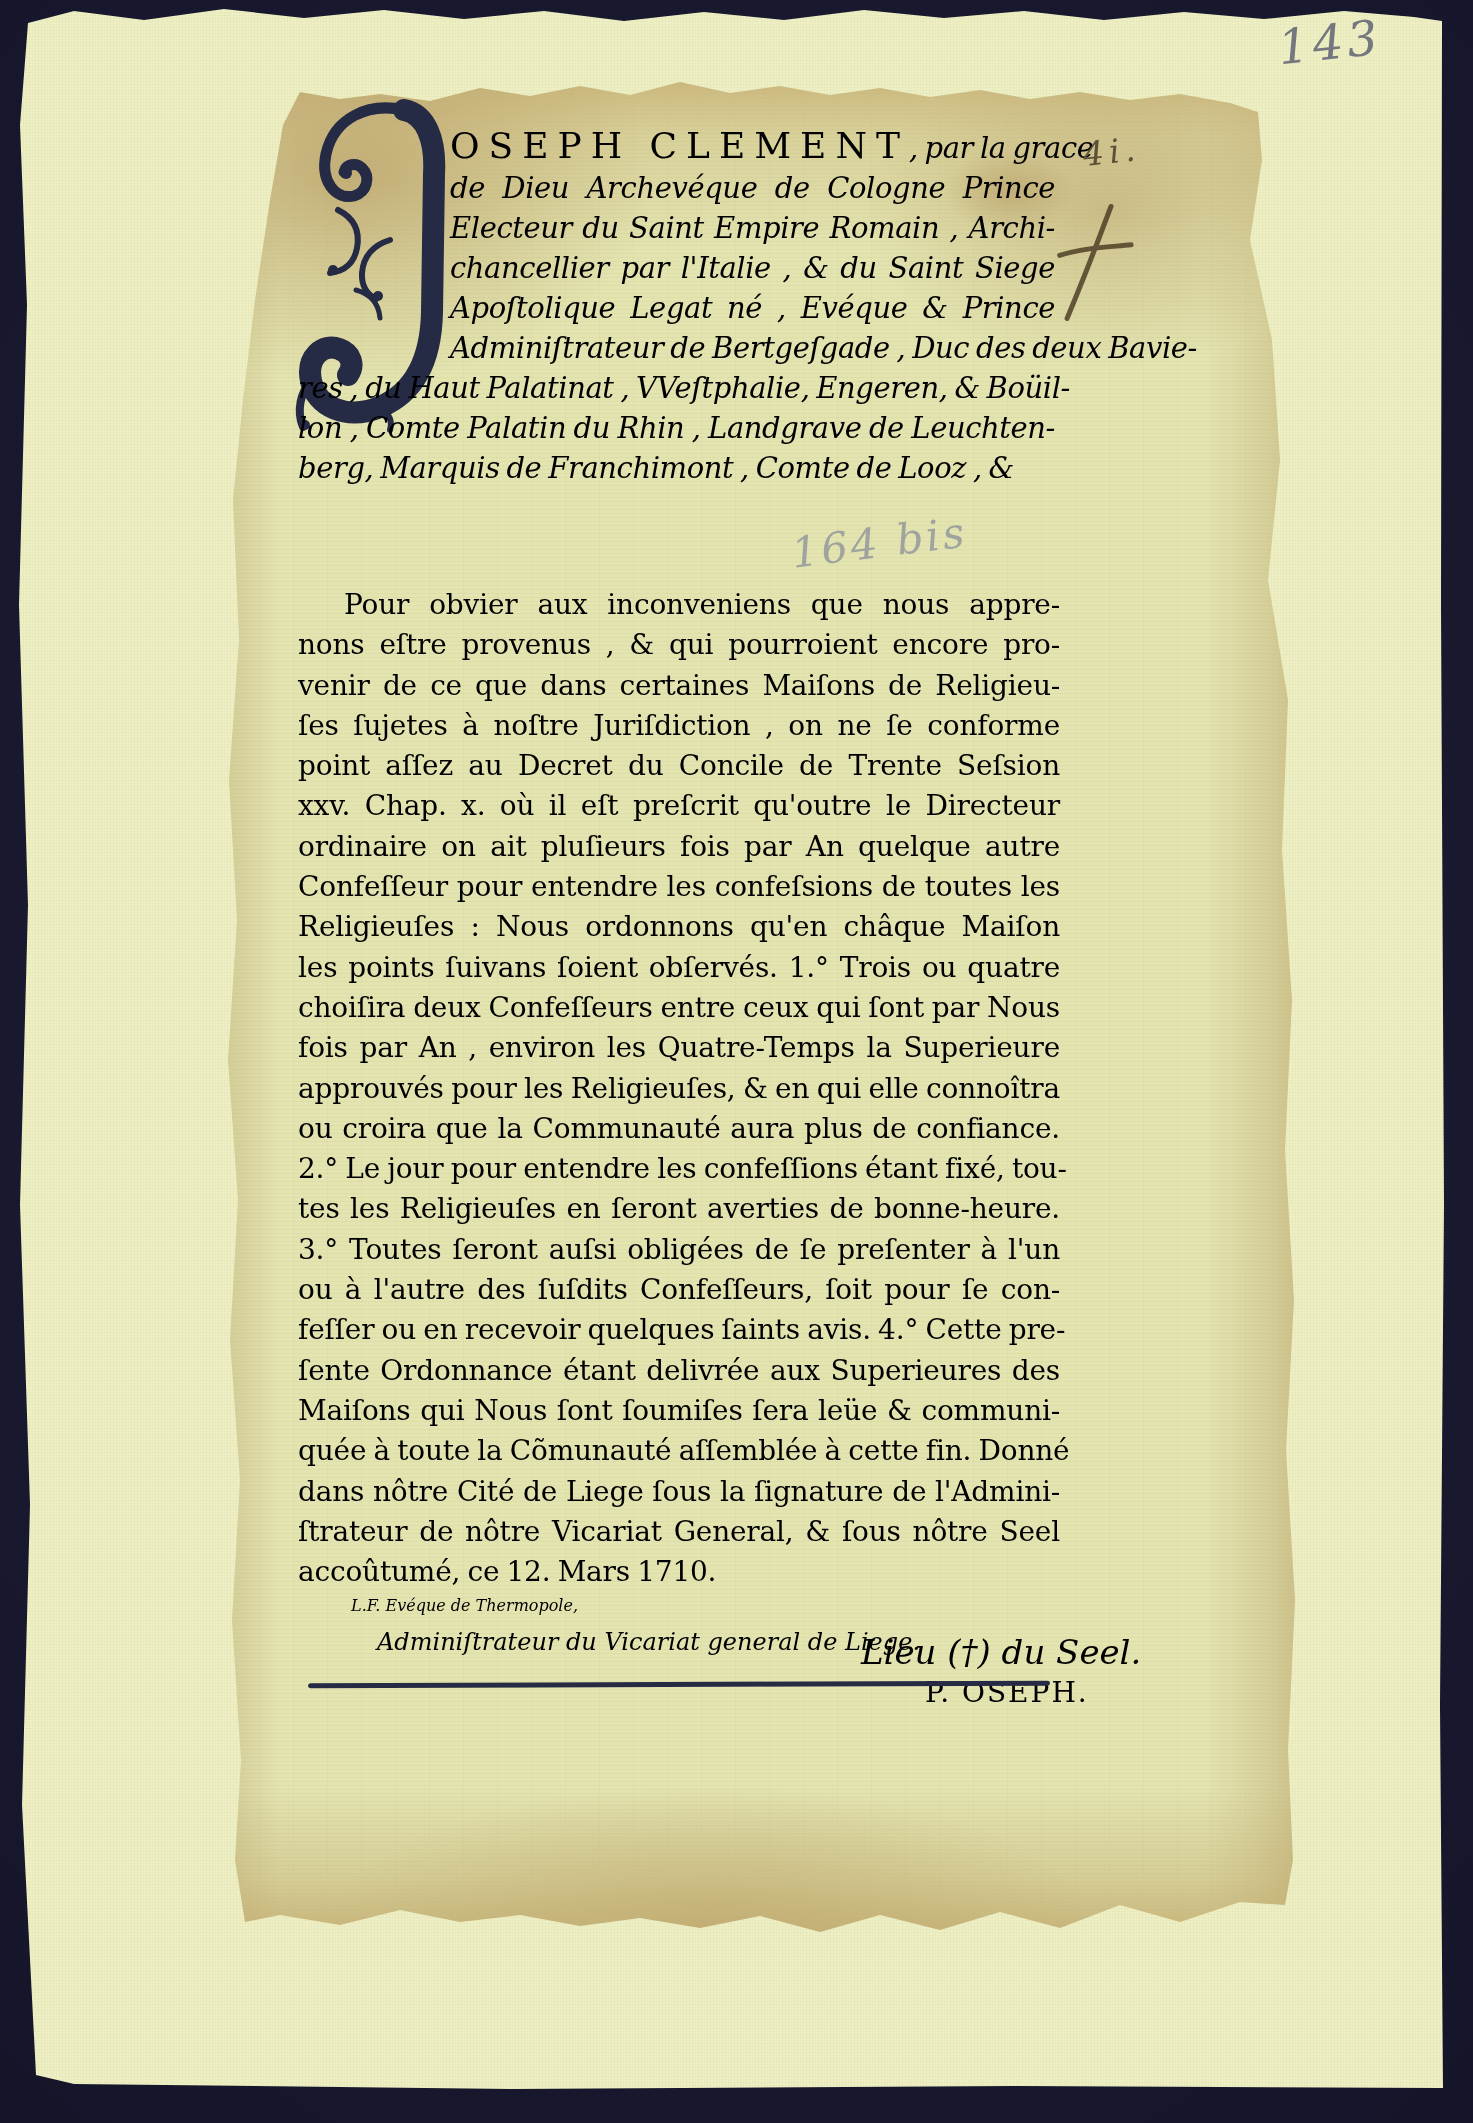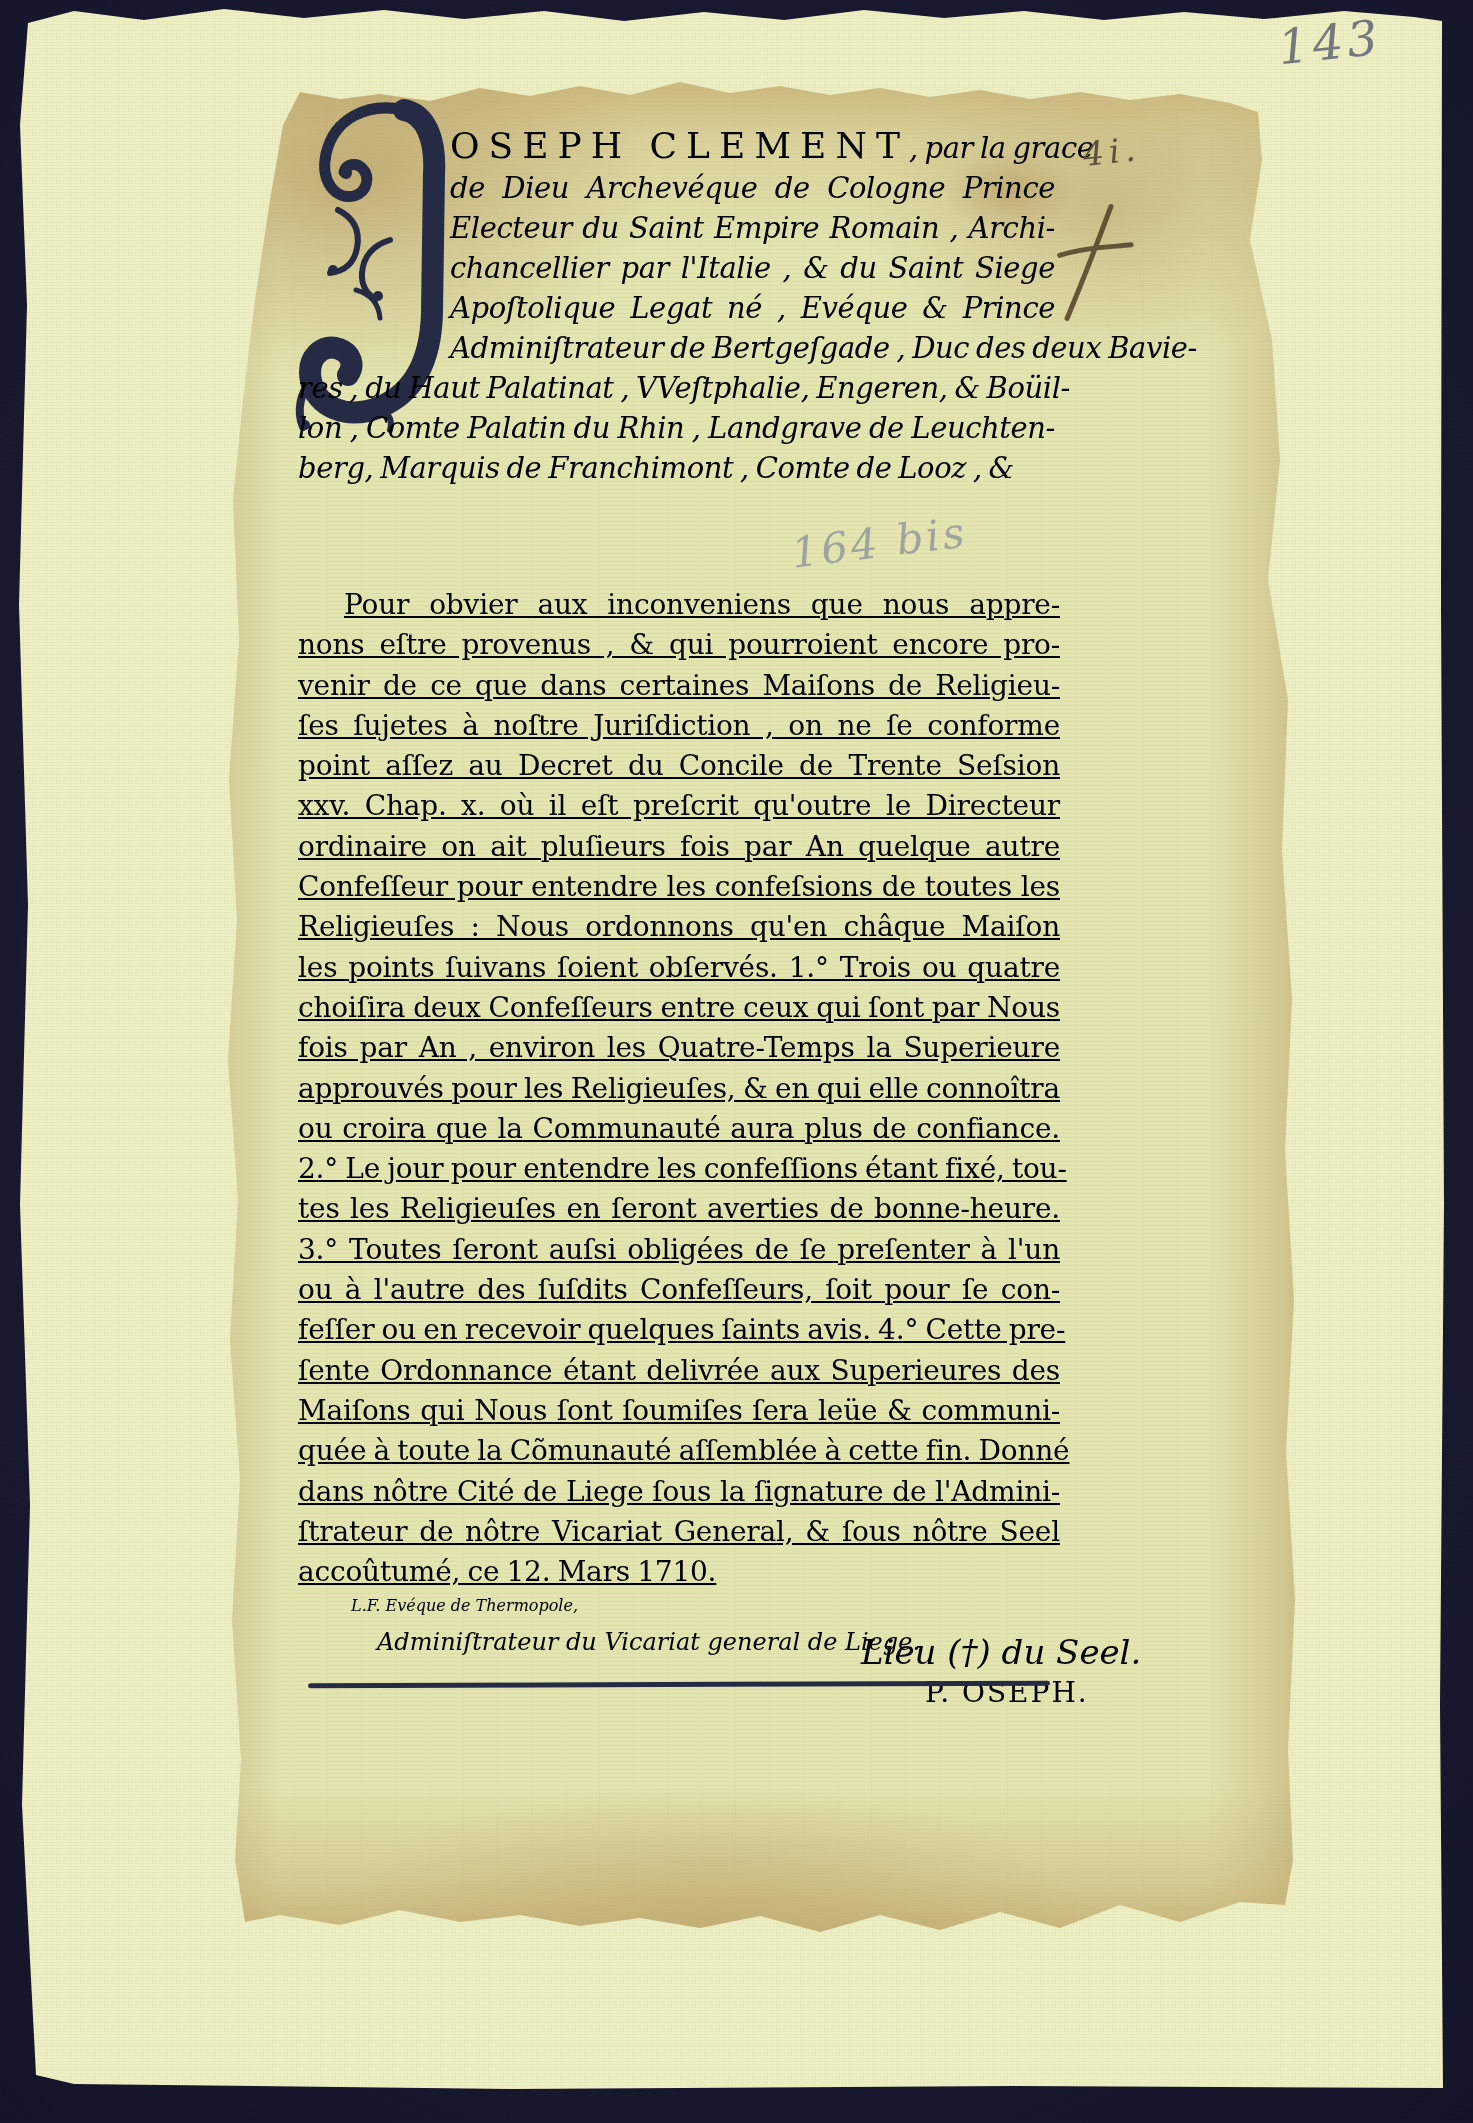--- a/index.html
+++ b/index.html
@@ -33,21 +33,21 @@
   
   .ink{color:#000000;}
   .heading{position:absolute;left:73px;top:46px;width:757px;font-style:italic;font-size:29px;
     line-height:40px;letter-spacing:-0.4px;word-spacing:-2px;}
   .dropcap{float:left;width:152px;height:238px;margin:-26px 12px 0 -12px;overflow:visible;}
   .dropcap svg{overflow:visible;}
   .h-line{text-align:justify;text-align-last:justify;white-space:nowrap;}
   .h-lines .h-line:last-child{text-align-last:left;white-space:normal;}
   .caps{font-style:normal;font-size:36px;letter-spacing:9px;}
   .body-text{position:absolute;left:73px;top:505px;width:762px;font-size:28px;line-height:40.3px;
-    letter-spacing:-0.2px;word-spacing:-1.5px;text-decoration:underline;}
+    letter-spacing:-0.2px;word-spacing:-1.5px;}
   .b-line{text-align:justify;text-align-last:justify;white-space:nowrap;}
   .body-text .b-line:first-child{text-indent:46px;}
   .body-text .b-line:last-child{text-align-last:left;}
   .sig-line1{position:absolute;left:126px;top:1516px;font-style:italic;font-size:16px;}
   .sig-line2{position:absolute;left:152px;top:1548px;font-style:italic;font-size:24px;}
   .seal-note{position:absolute;left:636px;top:1552px;font-size:34px;font-style:italic;}
   .signer{position:absolute;left:700px;top:1596px;font-size:28px;letter-spacing:2px;}
   .rule{position:absolute;left:83px;top:1602px;width:742px;height:5px;background:#262a44;
     border-radius:3px;transform:rotate(-0.2deg);}
   .imprint{position:absolute;left:73px;top:1626px;width:762px;text-align:center;font-size:27px;

